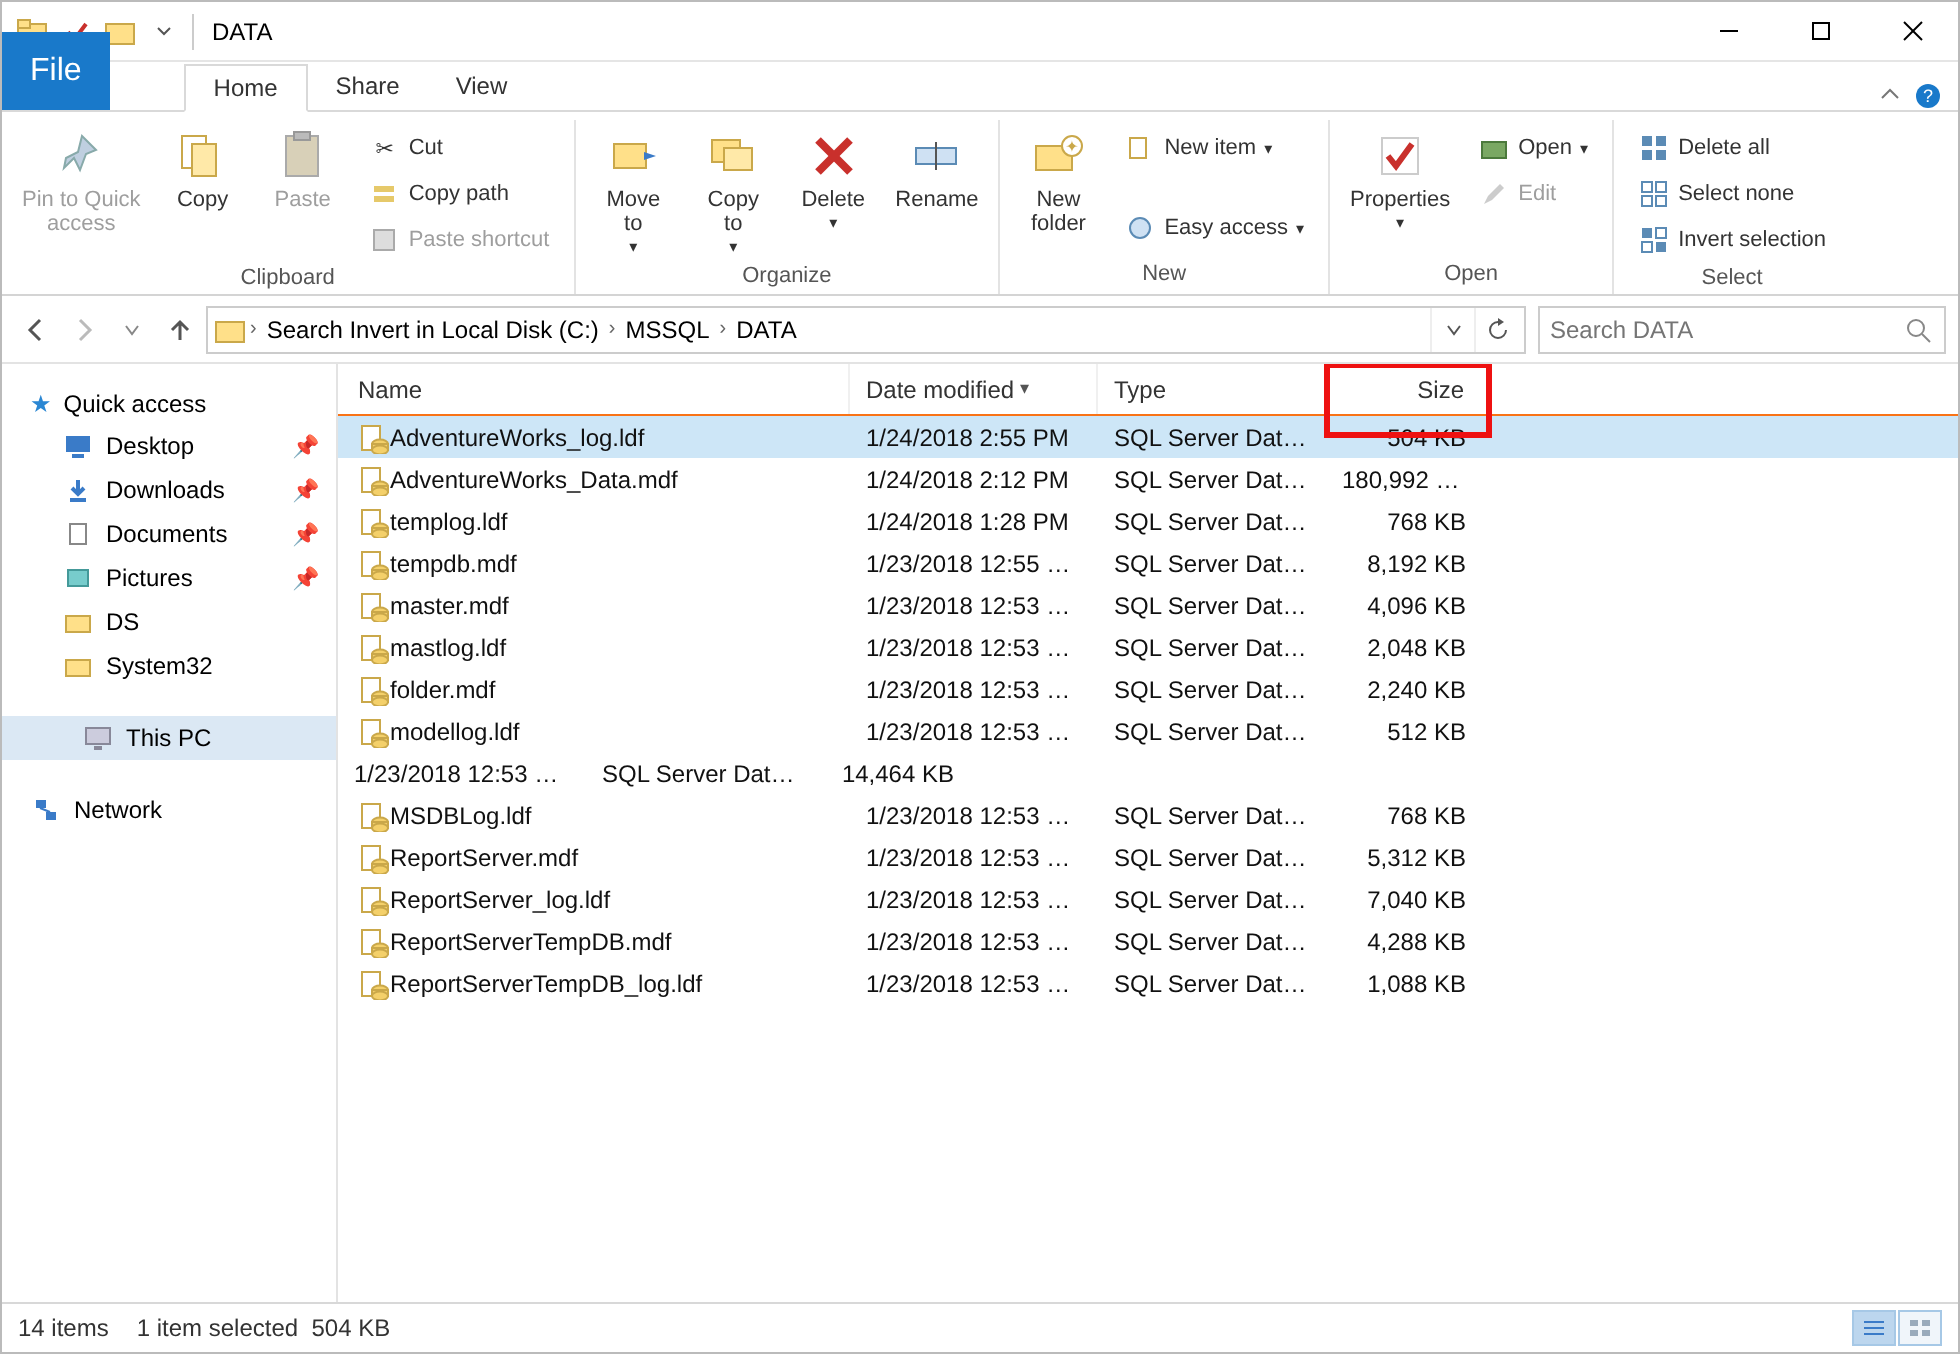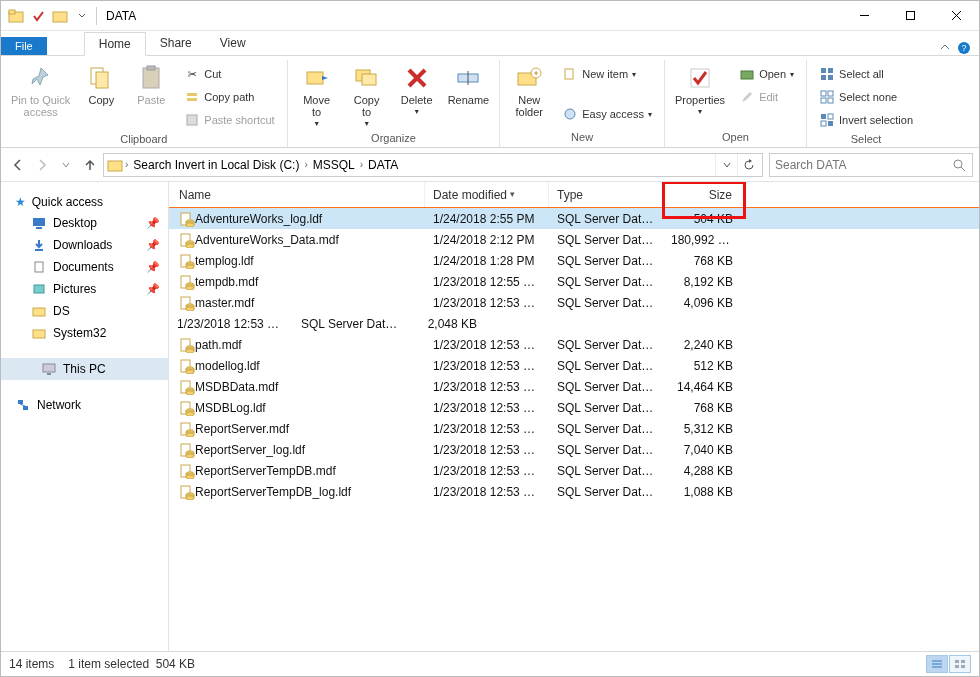--- a/index.html
+++ b/index.html
@@ -9,21 +9,21 @@
 .titlebar { height: 30px; background: #fff; border-bottom: 1px solid #e5e5e5; display: flex; align-items: center; padding: 0 0 0 4px; }
 .titlebar .icons { display: flex; align-items: center; gap: 0; }
 .titlebar .ico { width: 20px; height: 20px; display: flex; align-items: center; justify-content: center; margin: 0 1px; }
 .titlebar .sep { width: 1px; height: 18px; background: #ccc; margin: 0 3px; }
 .titlebar .title { margin-left: 6px; font-size: 12px; }
 .titlebar .win-controls { margin-left: auto; display: flex; }
 .titlebar .win-controls .wc { width: 46px; height: 30px; display: flex; align-items: center; justify-content: center; }
 
 
 .menubar { display: flex; align-items: flex-end; height: 25px; background: #fff; border-bottom: 1px solid #d9d9d9; }
-.menubar .file-tab { background: #1979ca; color: #fff; padding: 5px 14px; font-size: 11px; height: 18px; display: flex; align-items: center; }
+.menubar .file-tab { background: #1979ca; color: #fff; padding: 5px 14px; font-size: 16px; height: 39px; display: flex; align-items: center; }
 .menubar .tab { padding: 5px 14px; font-size: 12px; height: 24px; display: flex; align-items: center; color: #333; }
 .menubar .tab.active { border: 1px solid #d9d9d9; border-bottom: 1px solid #fff; margin-bottom: -1px; background: #fff; margin-left: 37px; }
 .menubar .tail { margin-left: auto; display: flex; align-items: center; gap: 6px; padding-right: 8px; }
 
 
 .ribbon { display: flex; background: #fff; border-bottom: 1px solid #d4d4d4; height: 92px; padding-top: 4px; }
 .rgroup { border-right: 1px solid #e3e3e3; display: flex; flex-direction: column; justify-content: space-between; padding: 2px 6px 2px 6px; }
 .rgroup .row { display: flex; align-items: flex-start; gap: 4px; }
 .rgroup .glabel { text-align: center; font-size: 11px; color: #555; padding: 1px 0 2px; }
 .rbtn-lg { display: flex; flex-direction: column; align-items: center; justify-content: flex-start; gap: 2px; padding: 2px 4px; min-width: 46px; text-align: center; font-size: 11px; color: #333; line-height: 1.1; }
@@ -331,21 +331,21 @@
       <div style="display:flex;flex-direction:column;gap:3px;padding:2px 4px;">
         <div class="rbtn-sm">
             <span class="sico">
               <svg width="14" height="14">
                 <rect x="1" y="1" width="5" height="5" fill="#5b8bb5"></rect>
                 <rect x="8" y="1" width="5" height="5" fill="#5b8bb5"></rect>
                 <rect x="1" y="8" width="5" height="5" fill="#5b8bb5"></rect>
                 <rect x="8" y="8" width="5" height="5" fill="#5b8bb5"></rect>
               </svg>
             </span>
-            <span>Select all</span>
+            <span>Delete all</span>
           </div>
         <div class="rbtn-sm">
             <span class="sico">
               <svg width="14" height="14">
                 <rect x="1" y="1" width="5" height="5" fill="none" stroke="#5b8bb5"></rect>
                 <rect x="8" y="1" width="5" height="5" fill="none" stroke="#5b8bb5"></rect>
                 <rect x="1" y="8" width="5" height="5" fill="none" stroke="#5b8bb5"></rect>
                 <rect x="8" y="8" width="5" height="5" fill="none" stroke="#5b8bb5"></rect>
               </svg>
             </span>
@@ -597,35 +597,46 @@
                 <ellipse cx="11" cy="14" rx="4" ry="2.2" fill="#f4d06a" stroke="#caa84a"></ellipse>
               </svg>
             </span>
             <span>master.mdf</span>
           </div>
           <div class="c date">1/23/2018 12:53 PM</div>
           <div class="c type">SQL Server Databa...</div>
           <div class="c size">4,096 KB</div>
         </div>
         <div class="frow">
+          <div class="c name">
+            <span class="sico">
+              <svg width="16" height="16">
+                <rect x="2" y="2" width="9" height="12" fill="#fff" stroke="#caa84a"></rect>
+                <ellipse cx="11" cy="11" rx="4" ry="2.2" fill="#f4d06a" stroke="#caa84a"></ellipse>
+                <rect x="7" y="11" width="8" height="3" fill="#f4d06a" stroke="#caa84a"></rect>
+                <ellipse cx="11" cy="14" rx="4" ry="2.2" fill="#f4d06a" stroke="#caa84a"></ellipse>
+              </svg>
+            </span>
+            <span>mastlog.ldf</span>
+          </div>
           <div class="c date">1/23/2018 12:53 PM</div>
           <div class="c type">SQL Server Databa...</div>
           <div class="c size">2,048 KB</div>
         </div>
         <div class="frow">
           <div class="c name">
             <span class="sico">
               <svg width="16" height="16">
                 <rect x="2" y="2" width="9" height="12" fill="#fff" stroke="#caa84a"></rect>
                 <ellipse cx="11" cy="11" rx="4" ry="2.2" fill="#f4d06a" stroke="#caa84a"></ellipse>
                 <rect x="7" y="11" width="8" height="3" fill="#f4d06a" stroke="#caa84a"></rect>
                 <ellipse cx="11" cy="14" rx="4" ry="2.2" fill="#f4d06a" stroke="#caa84a"></ellipse>
               </svg>
             </span>
-            <span>path.mdf</span>
+            <span>folder.mdf</span>
           </div>
           <div class="c date">1/23/2018 12:53 PM</div>
           <div class="c type">SQL Server Databa...</div>
           <div class="c size">2,240 KB</div>
         </div>
         <div class="frow">
           <div class="c name">
             <span class="sico">
               <svg width="16" height="16">
                 <rect x="2" y="2" width="9" height="12" fill="#fff" stroke="#caa84a"></rect>
@@ -634,31 +645,20 @@
                 <ellipse cx="11" cy="14" rx="4" ry="2.2" fill="#f4d06a" stroke="#caa84a"></ellipse>
               </svg>
             </span>
             <span>modellog.ldf</span>
           </div>
           <div class="c date">1/23/2018 12:53 PM</div>
           <div class="c type">SQL Server Databa...</div>
           <div class="c size">512 KB</div>
         </div>
         <div class="frow">
-          <div class="c name">
-            <span class="sico">
-              <svg width="16" height="16">
-                <rect x="2" y="2" width="9" height="12" fill="#fff" stroke="#caa84a"></rect>
-                <ellipse cx="11" cy="11" rx="4" ry="2.2" fill="#f4d06a" stroke="#caa84a"></ellipse>
-                <rect x="7" y="11" width="8" height="3" fill="#f4d06a" stroke="#caa84a"></rect>
-                <ellipse cx="11" cy="14" rx="4" ry="2.2" fill="#f4d06a" stroke="#caa84a"></ellipse>
-              </svg>
-            </span>
-            <span>MSDBData.mdf</span>
-          </div>
           <div class="c date">1/23/2018 12:53 PM</div>
           <div class="c type">SQL Server Databa...</div>
           <div class="c size">14,464 KB</div>
         </div>
         <div class="frow">
           <div class="c name">
             <span class="sico">
               <svg width="16" height="16">
                 <rect x="2" y="2" width="9" height="12" fill="#fff" stroke="#caa84a"></rect>
                 <ellipse cx="11" cy="11" rx="4" ry="2.2" fill="#f4d06a" stroke="#caa84a"></ellipse>

